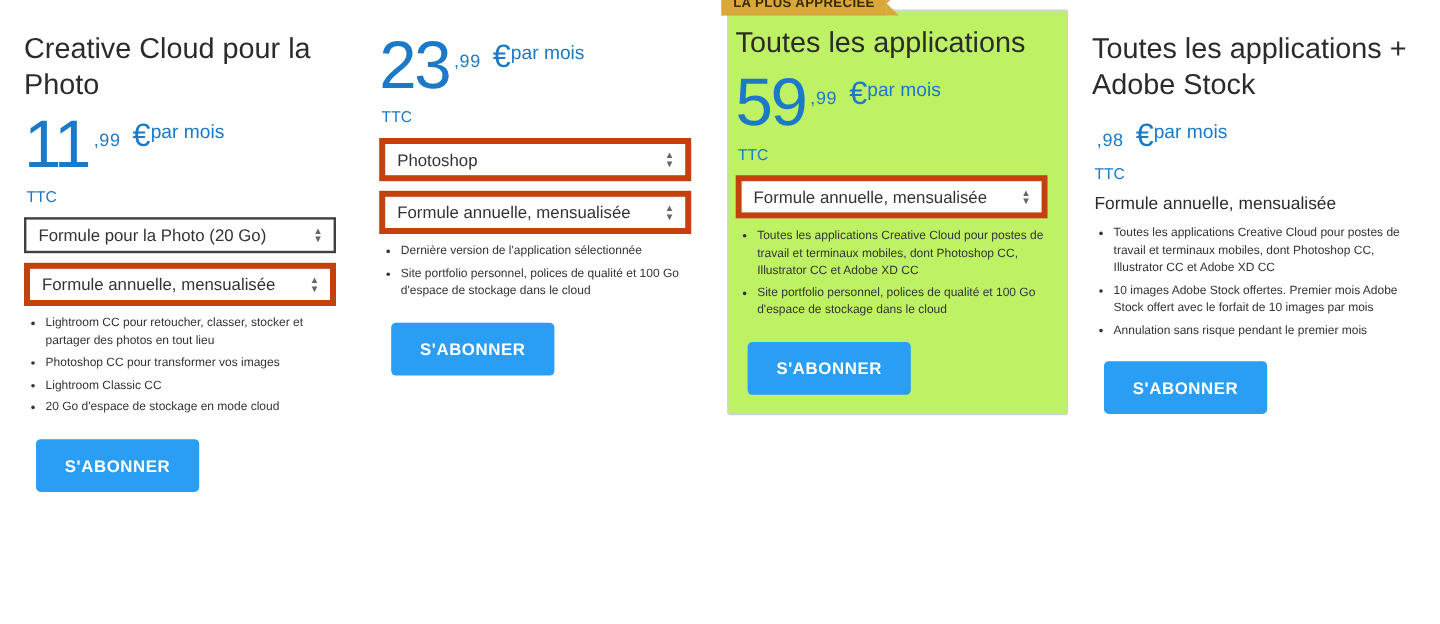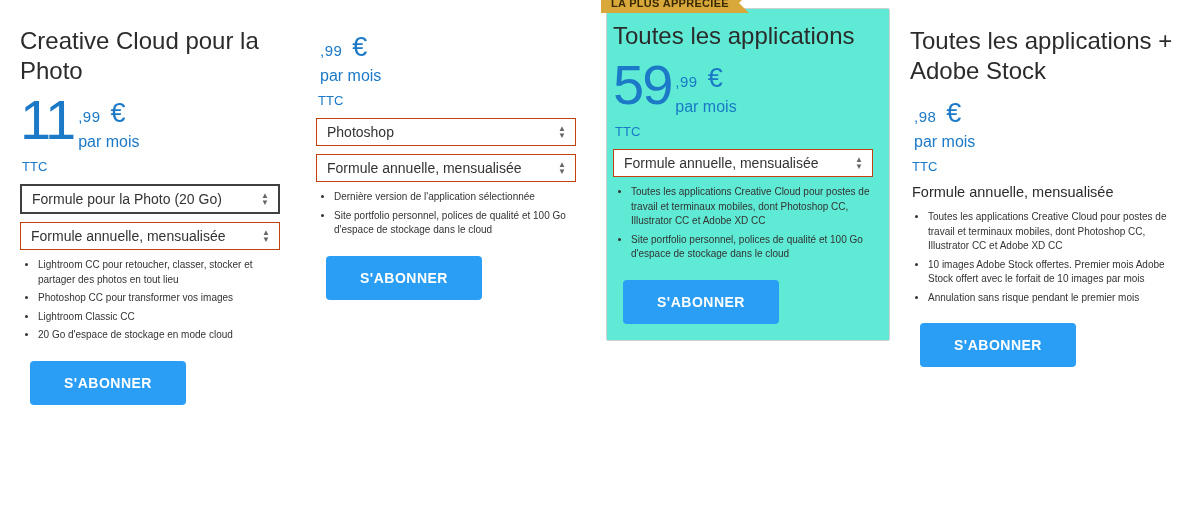--- a/index.html
+++ b/index.html
@@ -14,21 +14,21 @@
     gap: 14px;
     align-items: flex-start;
   }
   .plan {
     flex: 1;
     position: relative;
     padding: 8px 6px 16px 6px;
   }
   .plan.featured {
     border: 1px solid #d0d0d0;
-    background: #5eead4;
+    background: #bef264;
     padding-top: 12px;
     margin-top: -10px;
     border-radius: 2px;
   }
   .ribbon {
     position: absolute;
     top: -16px;
     left: -6px;
     background: #d8a83b;
     color: #3a2a00;
@@ -63,21 +63,21 @@
   }
   .price-major {
     font-size: 56px;
     font-weight: 300;
     line-height: 1;
     letter-spacing: -2px;
   }
   .price-right {
     margin-left: 4px;
     display: flex;
-    flex-direction: column;
+    flex-direction: row;
     padding-top: 6px;
   }
   .price-top {
     display: flex;
     gap: 10px;
     align-items: baseline;
     font-size: 15px;
   }
   .price-minor { letter-spacing: .5px; }
   .price-unit { font-size: 27px; font-weight: 300; }
@@ -89,21 +89,21 @@
   .tax {
     color: #1b79c8;
     font-size: 13px;
     margin: 4px 0 10px 2px;
     display: block;
   }
   .select {
     display: flex;
     align-items: center;
     justify-content: space-between;
-    border: 1px solid #c2410c;
+    border: 5px solid #c2410c;
     background: #fff;
     font-size: 14px;
     color: #333;
     padding: 5px 6px 5px 10px;
     margin-bottom: 8px;
     width: 100%;
     max-width: 260px;
     cursor: pointer;
   }
   .select.highlighted { border: 2px solid #404040; }
@@ -136,21 +136,21 @@
     margin-bottom: 4px;
   }
   .cta {
     display: inline-block;
     background: #2a9df4;
     color: #fff;
     border: none;
     font-size: 14px;
     font-weight: 700;
     letter-spacing: .5px;
-    padding: 14px 34px;
+    padding: 14px 24px;
     border-radius: 4px;
     cursor: pointer;
     margin-left: 10px;
   }
 </style>
 </head>
 <body>
 
 <div class="plans">
 
@@ -185,20 +185,21 @@
       <li>Lightroom CC pour retoucher, classer, stocker et partager des photos en tout lieu</li>
       <li>Photoshop CC pour transformer vos images</li>
       <li>Lightroom Classic CC</li>
       <li>20 Go d'espace de stockage en mode cloud</li>
     </ul>
     <button class="cta">S'ABONNER</button>
   </div>
 
   <div class="plan">
     <div class="price-row">
+      <div class="price-major">23</div>
       <div class="price-right">
         <div class="price-top">
           <span class="price-minor">,99</span>
           <span class="price-unit">€</span>
         </div>
         <div class="price-period">par mois</div>
       </div>
     </div>
     <span class="tax">TTC</span>
     <div class="select">

